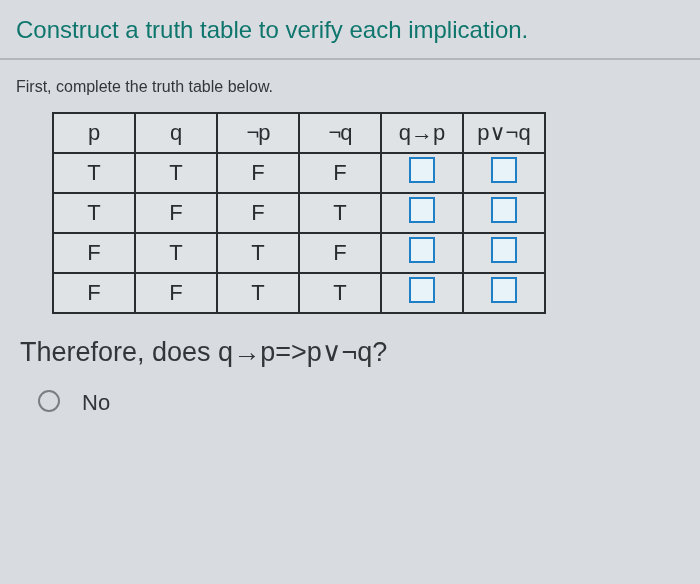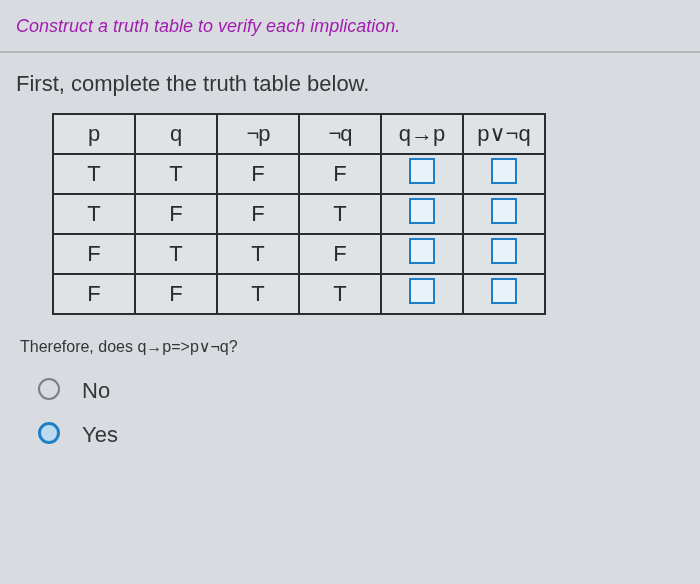--- a/index.html
+++ b/index.html
@@ -10,37 +10,36 @@
     height: 584px;
     background: #d8dce0;
     font-family: Arial, Helvetica, sans-serif;
     color: #2a2d30;
     overflow: hidden;
   }
   .page {
     padding: 10px 16px 0 16px;
   }
   .prompt {
-    font-size: 18px;
-    color: #a21caf;
+    font-size: 24px;
+    color: #0f766e;
     margin: 6px 0 14px 0;
-    font-style: italic;
   }
   .expr {
     font-size: 22px;
     color: #333638;
     margin: 0 0 18px 40px;
   }
   hr.div {
     border: none;
     border-top: 2px solid #b4b7ba;
     margin: 0 -16px 0 -16px;
   }
   .subprompt {
-    font-size: 22px;
+    font-size: 16px;
     color: #333638;
     margin: 18px 0 16px 0;
   }
   table.truth {
     border-collapse: collapse;
     margin-left: 36px;
     background: #dfe3e6;
   }
   table.truth th, table.truth td {
     border: 2px solid #2a2d30;
@@ -54,21 +53,21 @@
   }
   table.truth th { font-weight: normal; }
   .inputbox {
     display: inline-block;
     width: 26px;
     height: 26px;
     border: 2px solid #1e7fc7;
     background: #e8f2f9;
   }
   .therefore {
-    font-size: 16px;
+    font-size: 27px;
     color: #333638;
     margin: 22px 0 22px 4px;
   }
   .opts {
     margin-left: 22px;
   }
   .opt {
     display: flex;
     align-items: flex-start;
     margin-bottom: 18px;
@@ -147,18 +146,14 @@
   </tbody>
     </table>
 
   <div class="therefore">Therefore, does q→p=&gt;p∨¬q?</div>
 
   <div class="opts">
     <div class="opt">
       <span class="radio"></span>
       <span class="opt-label">No</span>
     </div>
-    <div class="opt">
-      <span class="radio sel"></span>
-      <span class="opt-label">Yes</span>
-    </div>
   </div>
 </div>
 
 </body></html>

